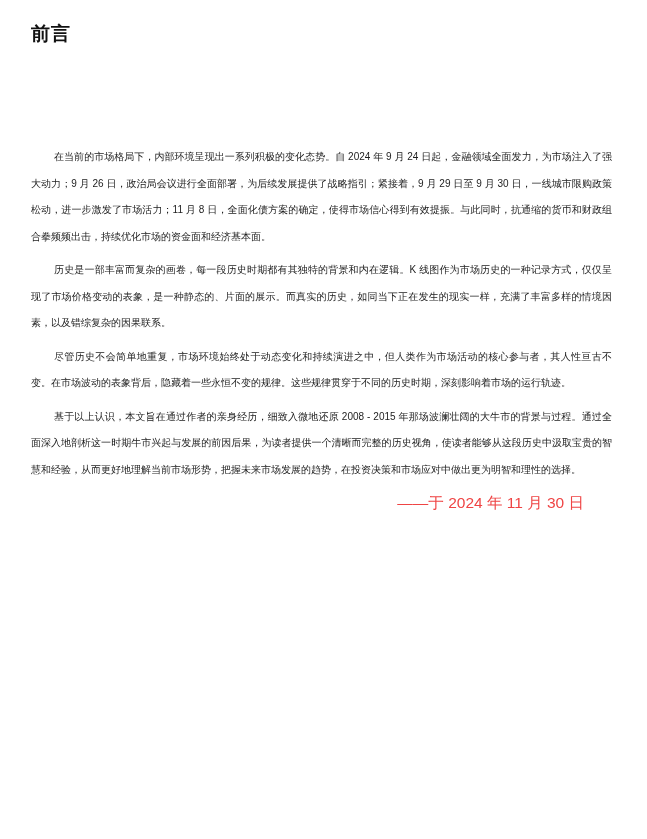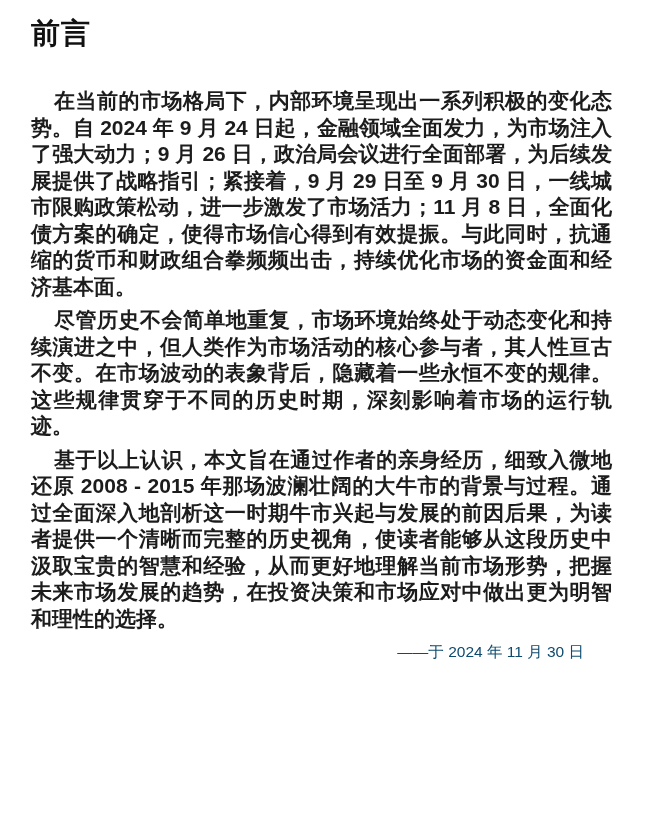--- a/index.html
+++ b/index.html
@@ -16,60 +16,60 @@
   }
 
   .page {
     width: 647px;
     height: 839px;
     background: #ffffff;
     padding: 16px 35px 0 31px;
   }
 
   .doc-title {
-    font-size: 29px;
+    font-size: 19px;
     line-height: 35px;
     font-weight: 700;
     color: #111111;
     letter-spacing: 1px;
-    margin-bottom: 37px;
+    margin-bottom: 93px;
   }
 
   .doc-body p.para {
-    font-size: 21px;
+    font-size: 10px;
     line-height: 26.5px;
     color: #1c1c1c;
     text-align: justify;
     text-justify: inter-ideograph;
     text-indent: 23px;
     margin-bottom: 7px;
     word-break: break-all;
-    font-weight: bold;
   }
 
   .signature {
     padding-right: 28px;
     font-size: 15.5px;
     line-height: 26.5px;
-    color: #0c4a6e;
+    color: #ef4444;
     text-align: right;
     white-space: nowrap;
   }
 </style>
 </head>
 <body>
 
 <div class="page">
 
   <h1 class="doc-title">前言</h1>
 
   <div class="doc-body">
     <p class="para">在当前的市场格局下，内部环境呈现出一系列积极的变化态势。自 2024 年 9 月 24 日起，金融领域全面发力，为市场注入了强大动力；9 月 26 日，政治局会议进行全面部署，为后续发展提供了战略指引；紧接着，9 月 29 日至 9 月 30 日，一线城市限购政策松动，进一步激发了市场活力；11 月 8 日，全面化债方案的确定，使得市场信心得到有效提振。与此同时，抗通缩的货币和财政组合拳频频出击，持续优化市场的资金面和经济基本面。</p>
 
 
+    <p class="para">历史是一部丰富而复杂的画卷，每一段历史时期都有其独特的背景和内在逻辑。K 线图作为市场历史的一种记录方式，仅仅呈现了市场价格变动的表象，是一种静态的、片面的展示。而真实的历史，如同当下正在发生的现实一样，充满了丰富多样的情境因素，以及错综复杂的因果联系。</p>
 
     <p class="para">尽管历史不会简单地重复，市场环境始终处于动态变化和持续演进之中，但人类作为市场活动的核心参与者，其人性亘古不变。在市场波动的表象背后，隐藏着一些永恒不变的规律。这些规律贯穿于不同的历史时期，深刻影响着市场的运行轨迹。</p>
 
     <p class="para">基于以上认识，本文旨在通过作者的亲身经历，细致入微地还原 2008 - 2015 年那场波澜壮阔的大牛市的背景与过程。通过全面深入地剖析这一时期牛市兴起与发展的前因后果，为读者提供一个清晰而完整的历史视角，使读者能够从这段历史中汲取宝贵的智慧和经验，从而更好地理解当前市场形势，把握未来市场发展的趋势，在投资决策和市场应对中做出更为明智和理性的选择。</p>
   </div>
 
   <p class="signature">——于 2024 年 11 月 30 日</p>
 
 </div>
 

